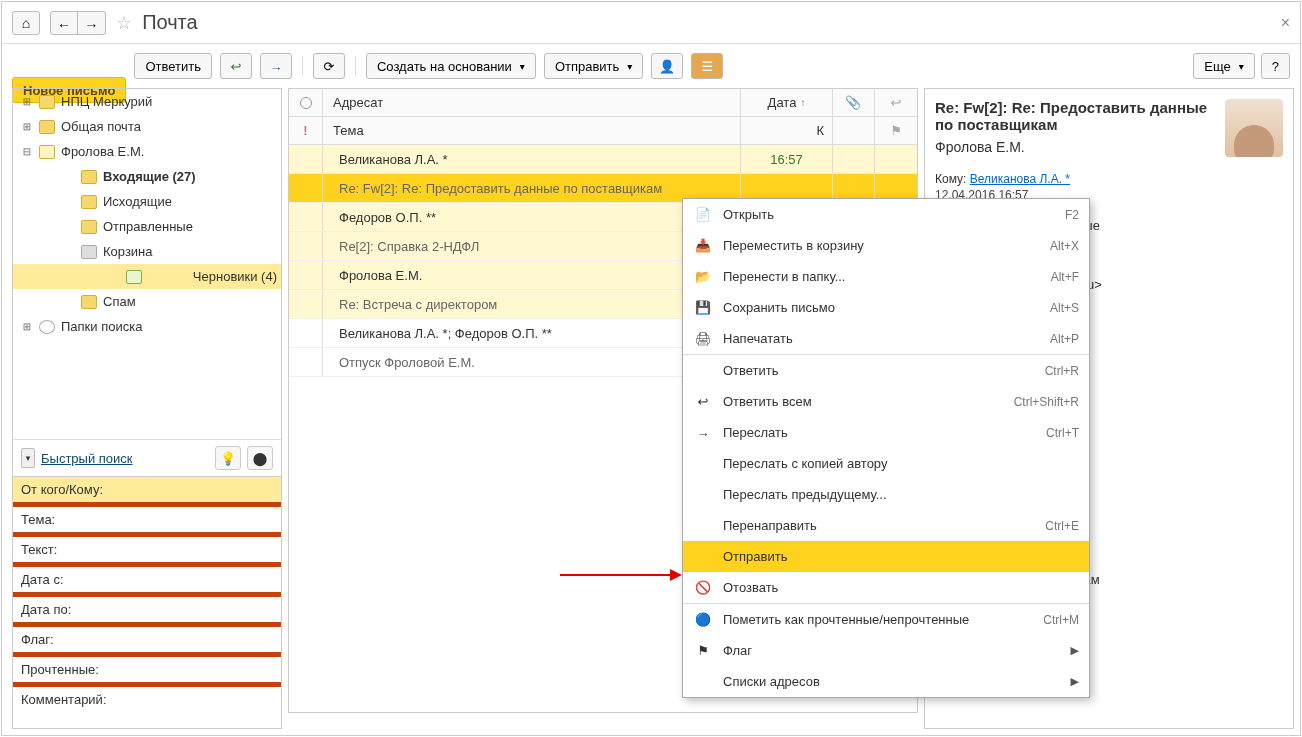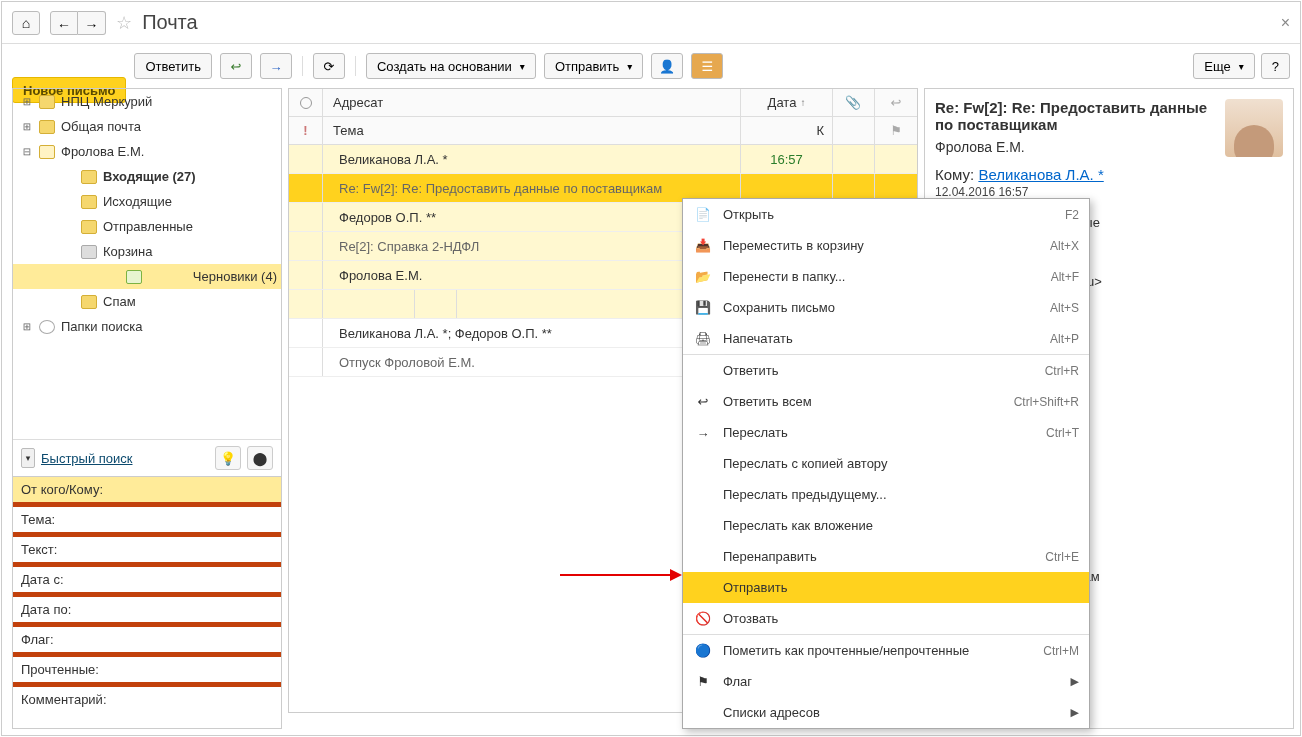--- a/index.html
+++ b/index.html
@@ -64,21 +64,21 @@
 .msg-row .col-addr { padding-left: 16px; }
 .msg-row.subject-row .col-addr { color: #666; padding-left: 16px; }
 
 
 .preview-panel { width: 370px; border: 1px solid #ccc; margin: 0 6px 6px 6px; padding: 10px; overflow: hidden; position: relative; }
 .preview-header { display: flex; gap: 10px; }
 .preview-subject { font-size: 15px; font-weight: bold; flex: 1; }
 .avatar { width: 58px; height: 58px; border-radius: 4px; background: linear-gradient(#f0e0d0, #e0c0a0); display: flex; align-items: flex-end; justify-content: center; overflow: hidden; }
 .avatar::before { content: ""; width: 40px; height: 40px; background: #c49a7a; border-radius: 50% 50% 40% 40%; margin-bottom: -8px; }
 .preview-from { margin-top: 6px; font-size: 14px; }
-.preview-to { margin-top: 11px; font-size: 15px; }
+.preview-to { margin-top: 17px; font-size: 12px; }
 .preview-to a { color: #0066cc; text-decoration: underline; }
 .preview-date { font-size: 12px; color: #444; margin-top: 2px; }
 .preview-body { margin-top: 14px; font-size: 13px; line-height: 1.5; }
 .preview-body p { margin-bottom: 10px; }
 
 
 .context-menu { position: absolute; left: 680px; top: 196px; width: 408px; background: #fff; border: 1px solid #aaa; box-shadow: 3px 3px 8px rgba(0,0,0,0.25); z-index: 100; }
 .ctx-item { display: flex; align-items: center; height: 31px; padding: 0 10px; cursor: pointer; gap: 10px; }
 .ctx-item.highlighted { background: #ffd21e; }
 .ctx-icon { width: 20px; text-align: center; font-size: 13px; }
@@ -265,20 +265,21 @@
           </div>
           <div class="msg-row yellow">
             <div class="col-mark"></div>
             <div class="col-addr">Фролова Е.М.</div>
             <div class="col-date" style="color:#2a7d2a"></div>
             <div class="col-attach"></div>
             <div class="col-flag"></div>
           </div>
           <div class="msg-row subject-row yellow">
             <div class="col-mark"></div>
+            <div class="col-addr">Re: Встреча с директором</div>
             <div class="col-date"></div>
             <div class="col-attach"></div>
             <div class="col-flag"></div>
           </div>
           <div class="msg-row">
             <div class="col-mark"></div>
             <div class="col-addr">Великанова Л.А. *; Федоров О.П. **</div>
             <div class="col-date" style="color:#2a7d2a"></div>
             <div class="col-attach"></div>
             <div class="col-flag"></div>
@@ -366,24 +367,20 @@
       <div class="ctx-item">
         <span class="ctx-icon"></span>
         <span class="ctx-label">Переслать с копией автору</span>
       </div>
       <div class="ctx-item">
         <span class="ctx-icon"></span>
         <span class="ctx-label">Переслать предыдущему...</span>
       </div>
       <div class="ctx-item">
         <span class="ctx-icon"></span>
-        <span class="ctx-label">Переслать как вложение</span>
-      </div>
-      <div class="ctx-item">
-        <span class="ctx-icon"></span>
         <span class="ctx-label">Перенаправить</span>
         <span class="ctx-shortcut">Ctrl+E</span>
       </div>
       <div class="ctx-item highlighted">
         <span class="ctx-icon"></span>
         <span class="ctx-label">Отправить</span>
       </div>
       <div class="ctx-item">
         <span class="ctx-icon">🚫</span>
         <span class="ctx-label">Отозвать</span>

